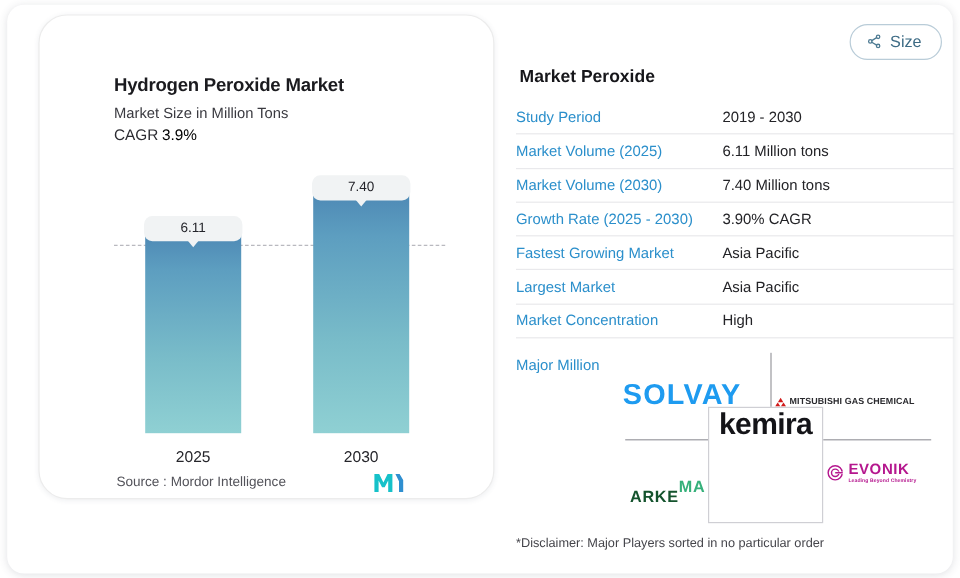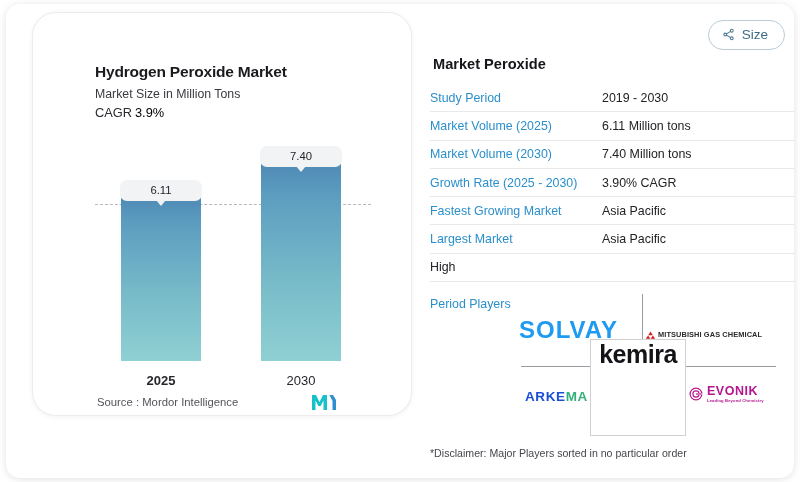--- a/index.html
+++ b/index.html
@@ -76,21 +76,21 @@
     border-top: 6px solid #f1f3f4;
   }
   .pill-2025 { left: 87px;  top: 167px; }
   .pill-2030 { left: 227px; top: 133px; }
 
   .x-label {
     position: absolute; bottom: 27px;
     width: 80px; text-align: center;
     font-size: 13px; color: #26262b;
   }
-  .xl-2025 { left: 88px; font-weight: bold; }
+  .xl-2025 { left: 88px; }
   .xl-2030 { left: 228px; }
 
   .source {
     position: absolute; left: 64px; bottom: 7px;
     font-size: 11.3px; color: #53535a;
   }
   .mi-logo {
     position: absolute; left: 278px; bottom: 4px;
     width: 26px; height: 18px;
   }
@@ -153,21 +153,21 @@
     font-family: "Liberation Sans", sans-serif;
   }
   .mgc { left: 135px; top: 36px; display: flex; align-items: center; gap: 3px; }
   .mgc-txt {
     font-size: 7.4px; font-weight: bold; color: #2a2a2e; letter-spacing: 0.1px;
   }
   .arkema {
     left: 14px; top: 95px;
     font-size: 13.5px; font-weight: bold; letter-spacing: 0.6px;
   }
-  .arkema .ark { color: #1d4ed8; }
+  .arkema .ark { color: #14532d; margin-top: 17px; }
   .arkema .ma  { color: #35b07a; }
 
   .kemira-box {
     position: absolute; left: 79px; top: 45px;
     width: 96px; height: 97px;
     background: #ffffff;
     border: 1px solid #cfcfd4;
     display: flex; justify-content: center;
   }
   .kemira-txt {
@@ -253,25 +253,26 @@
     </div>
     <div class="ov-row">
       <div class="ov-k">Fastest Growing Market</div>
       <div class="ov-v">Asia Pacific</div>
     </div>
     <div class="ov-row">
       <div class="ov-k">Largest Market</div>
       <div class="ov-v">Asia Pacific</div>
     </div>
     <div class="ov-row">
+      <div class="ov-k">Market Concentration</div>
       <div class="ov-v">High</div>
     </div>
   </div>
 
-  <div class="mp-label">Period Players</div>
+  <div class="mp-label">Major Million</div>
 
   <div class="logos">
     <div class="vline"></div>
     <div class="hline"></div>
 
     <div class="cell solvay">SOLVAY</div>
 
     <div class="cell mgc">
       <svg width="9" height="8" viewBox="0 0 12 10">
         <path d="M6 0.4 L9 5.2 L3 5.2 Z" fill="#d11a1a"></path>

